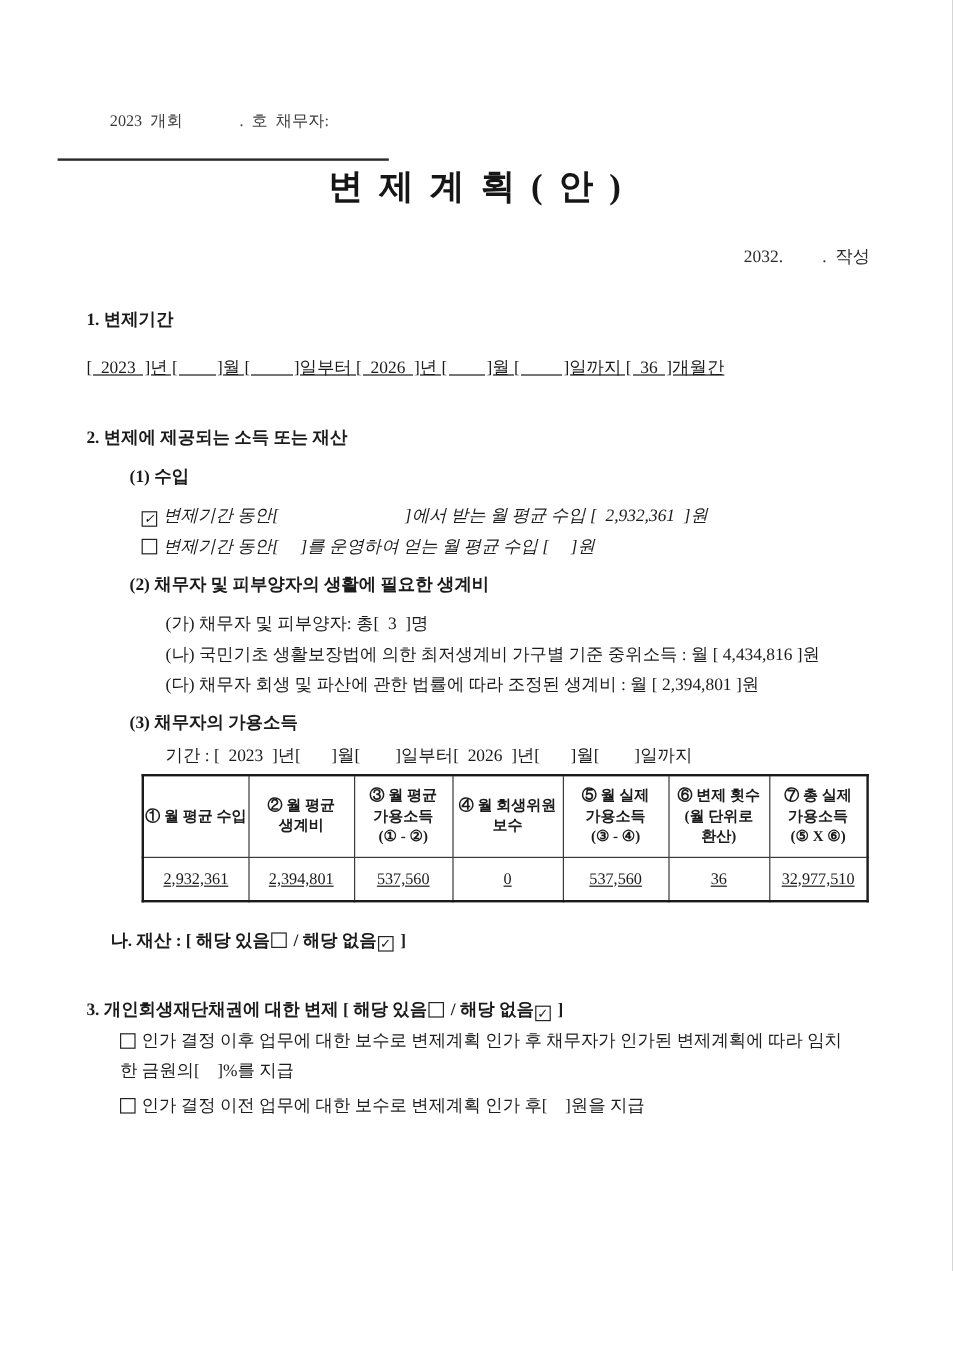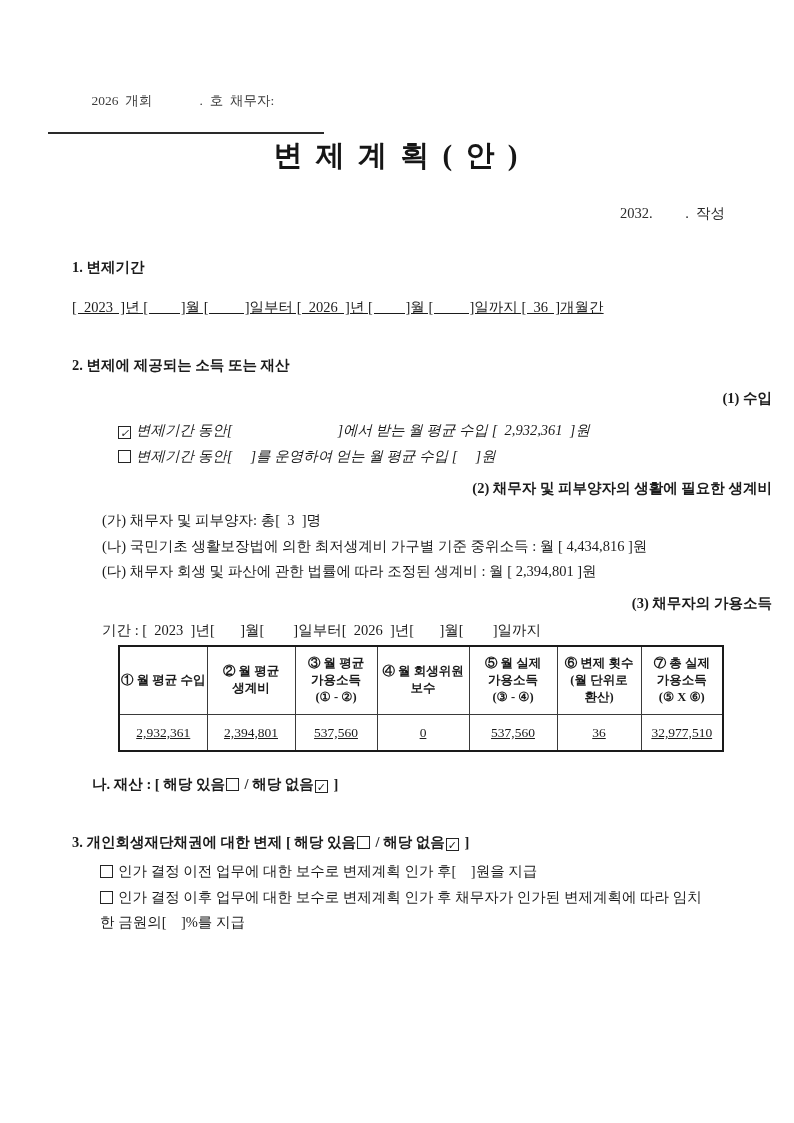--- a/index.html
+++ b/index.html
@@ -25,23 +25,23 @@
   }
   .content {
     position:absolute; left:72px; top:255px; width:700px;
     font-size:14.5px; line-height:25px; color:#1b1b1b;
   }
   .content p { white-space:pre-wrap; }
   .h { font-weight:700; }
   .reg { font-weight:400; }
   .ml20 { margin-left:20px; }
   .ml28 { margin-left:28px; }
-  .ml40 { margin-left:36px;text-align:right; }
+  .ml40 { margin-left:36px; }
   .ml46 { margin-left:46px;font-style:italic; }
-  .ml66 { margin-left:30px; }
+  .ml66 { margin-left:66px; }
   .mt0{margin-top:0;} .mt1{margin-top:1px;} .mt2{margin-top:2px;} .mt4{margin-top:4px;}
   .mt5{margin-top:15px;text-decoration:underline;} .mt7{margin-top:7px;} .mt8{margin-top:8px;} .mt20{margin-top:20px;} .mt33{margin-top:33px;}
   .cb {
     display:inline-block; width:13px; height:13px;
     border:1.5px solid #242424; line-height:12px; font-size:11px;
     text-align:center; vertical-align:-2px; margin-right:5px;
     font-weight:400; white-space:normal;
   }
   .cb.mid { margin:0 2px 0 1px; }
   table.ptable {
@@ -56,21 +56,21 @@
     white-space:pre-line; padding:7px 1px; height:68px;
   }
   table.ptable td { font-size:13.5px; height:37px; font-weight:400;text-decoration:underline; }
 </style>
 </head>
 <body>
 
 <div class="page">
 
   <div class="case-header">
-    <span>2026  개회              .  호  채무자:</span>
+    <span>2023  개회              .  호  채무자:</span>
   </div>
 
   <div class="title">변 제 계 획 ( 안 )</div>
 
   <div class="date-line">2032.         .  작성</div>
 
   <div class="content">
 
     <p class="h mt0">1. 변제기간</p>
     <p class="reg mt5">[  2023  ]년 [         ]월 [          ]일부터 [  2026  ]년 [         ]월 [          ]일까지 [  36  ]개월간</p>
@@ -135,19 +135,19 @@
           <td>32,977,510</td>
         </tr>
       </tbody>
     </table>
 
     <p class="h ml20 mt20"><span>나. 재산 : [ 해당 있음</span><span class="cb mid"></span><span> / 해당 없음</span><span class="cb mid">✓</span><span> ]</span></p>
 
     <p class="h mt33"><span>3. 개인회생재단채권에 대한 변제 [ 해당 있음</span><span class="cb mid"></span><span> / 해당 없음</span><span class="cb mid">✓</span><span> ]</span></p>
 
 
-    <p class="reg ml28 mt4"><span class="cb"></span><span>인가 결정 이전 업무에 대한 보수로 변제계획 인가 후[    ]원을 지급</span></p>
-
     <p class="reg ml28 mt1"><span class="cb"></span><span>인가 결정 이후 업무에 대한 보수로 변제계획 인가 후 채무자가 인가된 변제계획에 따라 임치
 한 금원의[    ]%를 지급</span></p>
+
+    <p class="reg ml28 mt4"><span class="cb"></span><span>인가 결정 이전 업무에 대한 보수로 변제계획 인가 후[    ]원을 지급</span></p>
 
   </div>
 </div>
 
 </body></html>

